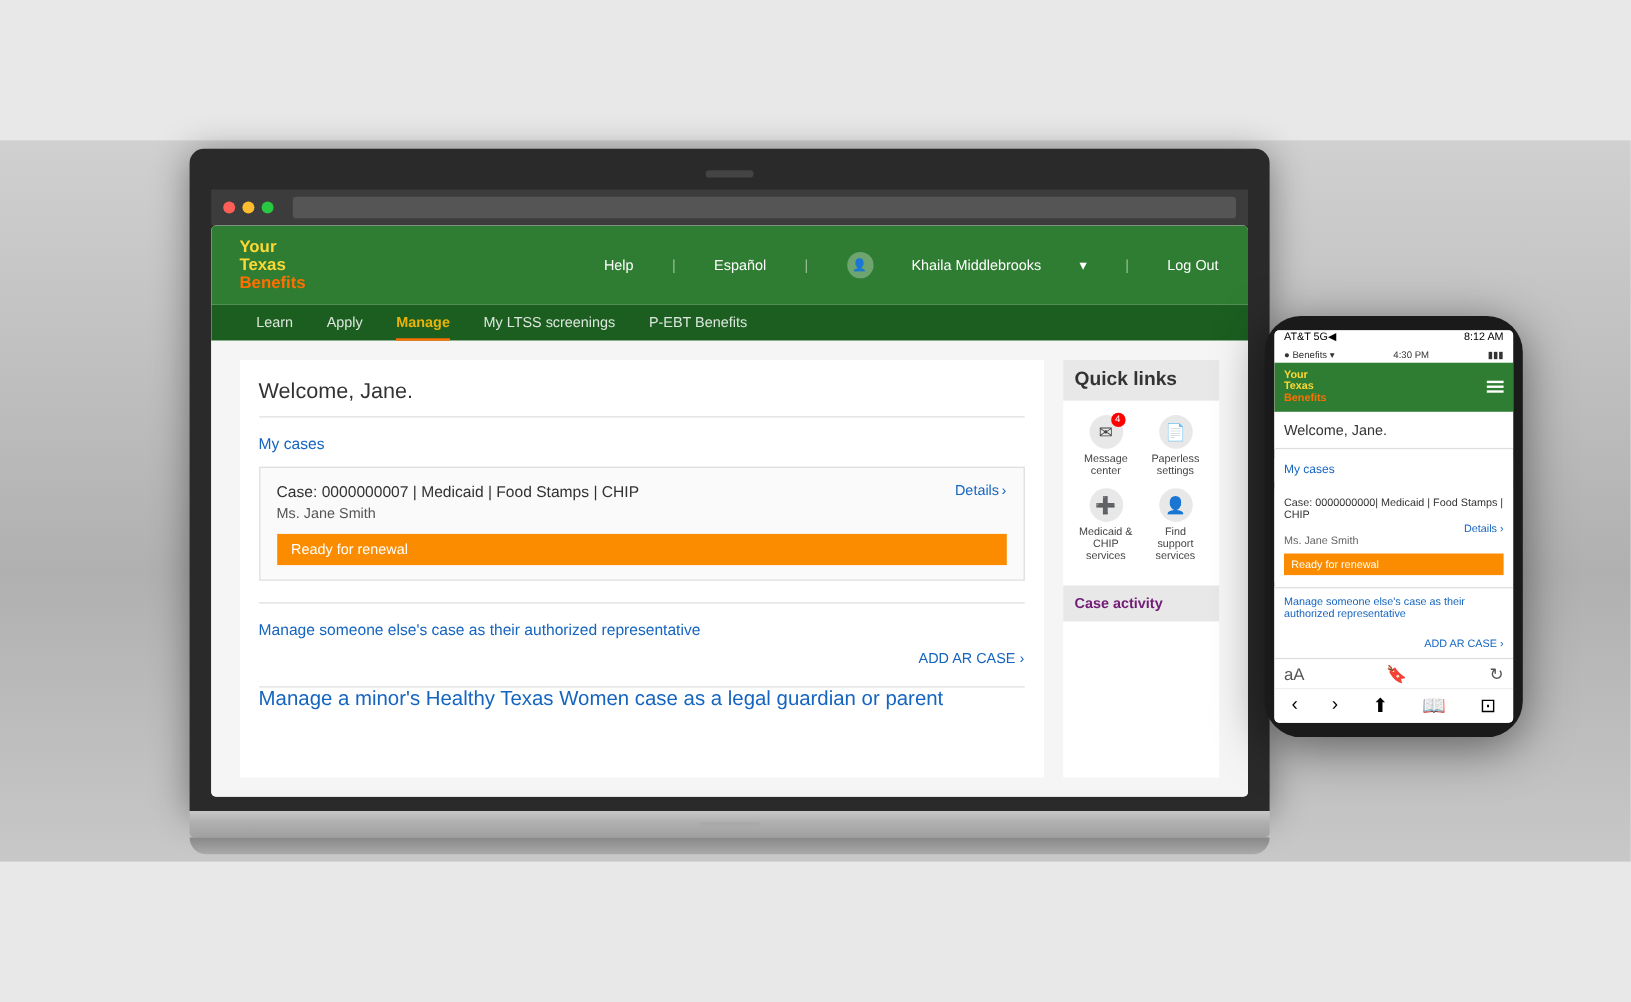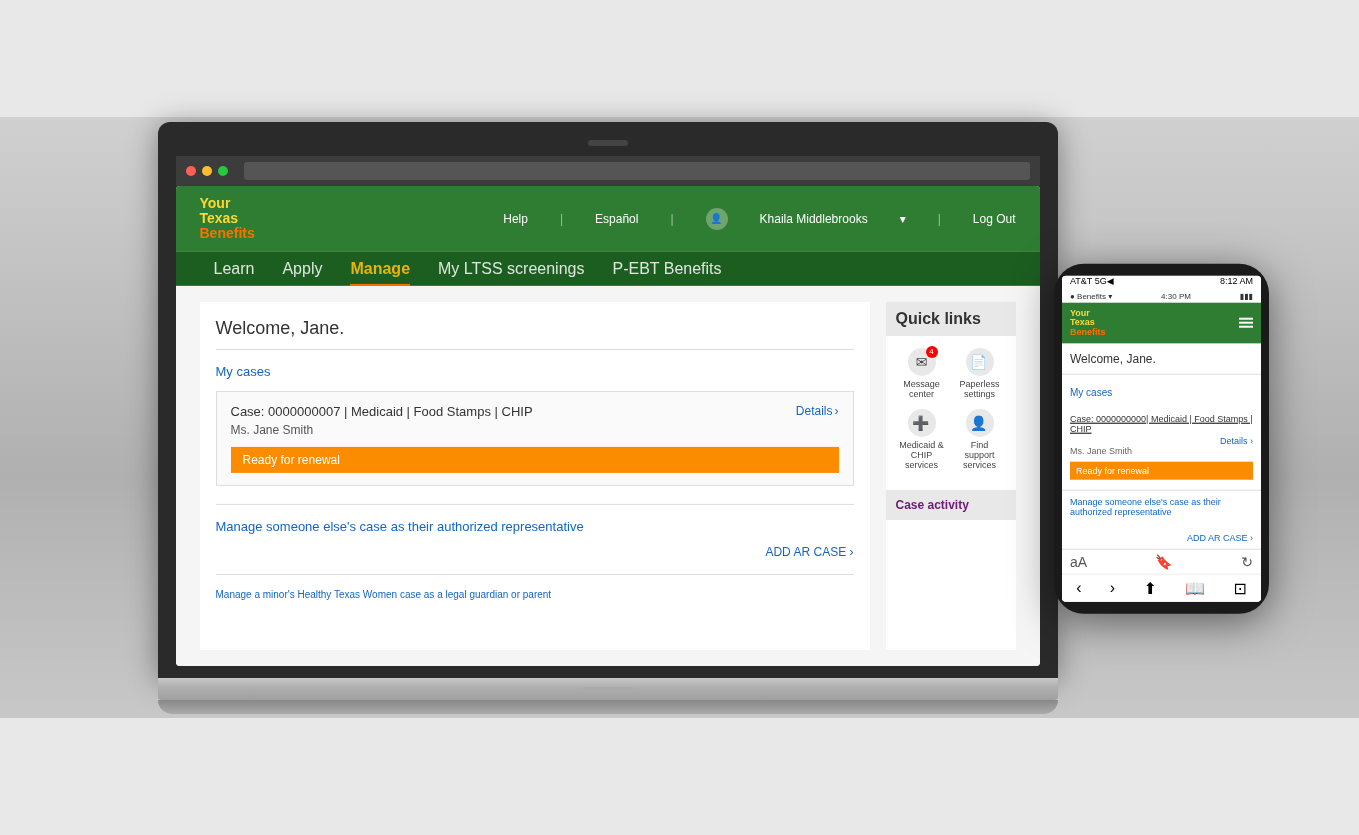--- a/index.html
+++ b/index.html
@@ -134,21 +134,21 @@
     }
 
     .ytb-navbar {
       background: #1b5e20;
       display: flex;
       padding: 0 24px;
     }
 
     .ytb-nav-item {
       padding: 8px 14px;
-      font-size: 16px;
+      font-size: 12px;
       color: rgba(255,255,255,0.85);
       cursor: pointer;
       position: relative;
     }
 
     .ytb-nav-item.active {
       color: #eab308;
       font-weight: bold;
     }
 
@@ -251,24 +251,23 @@
     }
 
     .add-ar-link {
       color: #1565c0;
       font-size: 12px;
       cursor: pointer;
     }
 
     .guardian-link {
       color: #1565c0;
-      font-size: 10px;
+      font-size: 17px;
       cursor: pointer;
       border-top: 1px solid #ddd;
-      padding-top: 14px;
       margin-top: 14px;
       display: block;
     }
 
     
     .ytb-sidebar {
       width: 130px;
       background: white;
     }
 
@@ -651,21 +650,21 @@
             <span></span>
           </div>
         </div>
 
         <div style="background:white;">
           <div class="phone-welcome">Welcome, Jane.</div>
 
           <div class="phone-my-cases">My cases</div>
 
           <div class="phone-case-card">
-            <div style="display:flex;justify-content:space-between;align-items:flex-start;text-decoration:underline;">
+            <div style="display:flex;justify-content:space-between;align-items:flex-start;">
               <span class="phone-case-title">Case: 0000000000| Medicaid | Food Stamps | CHIP</span>
             </div>
             <div class="phone-details-link">
               <span>Details</span> ›
             </div>
             <div class="phone-case-owner">Ms. Jane Smith</div>
             <div class="phone-renewal-badge">Ready for renewal</div>
           </div>
 
           <div class="phone-ar-link">Manage someone else's case as their authorized representative</div>

